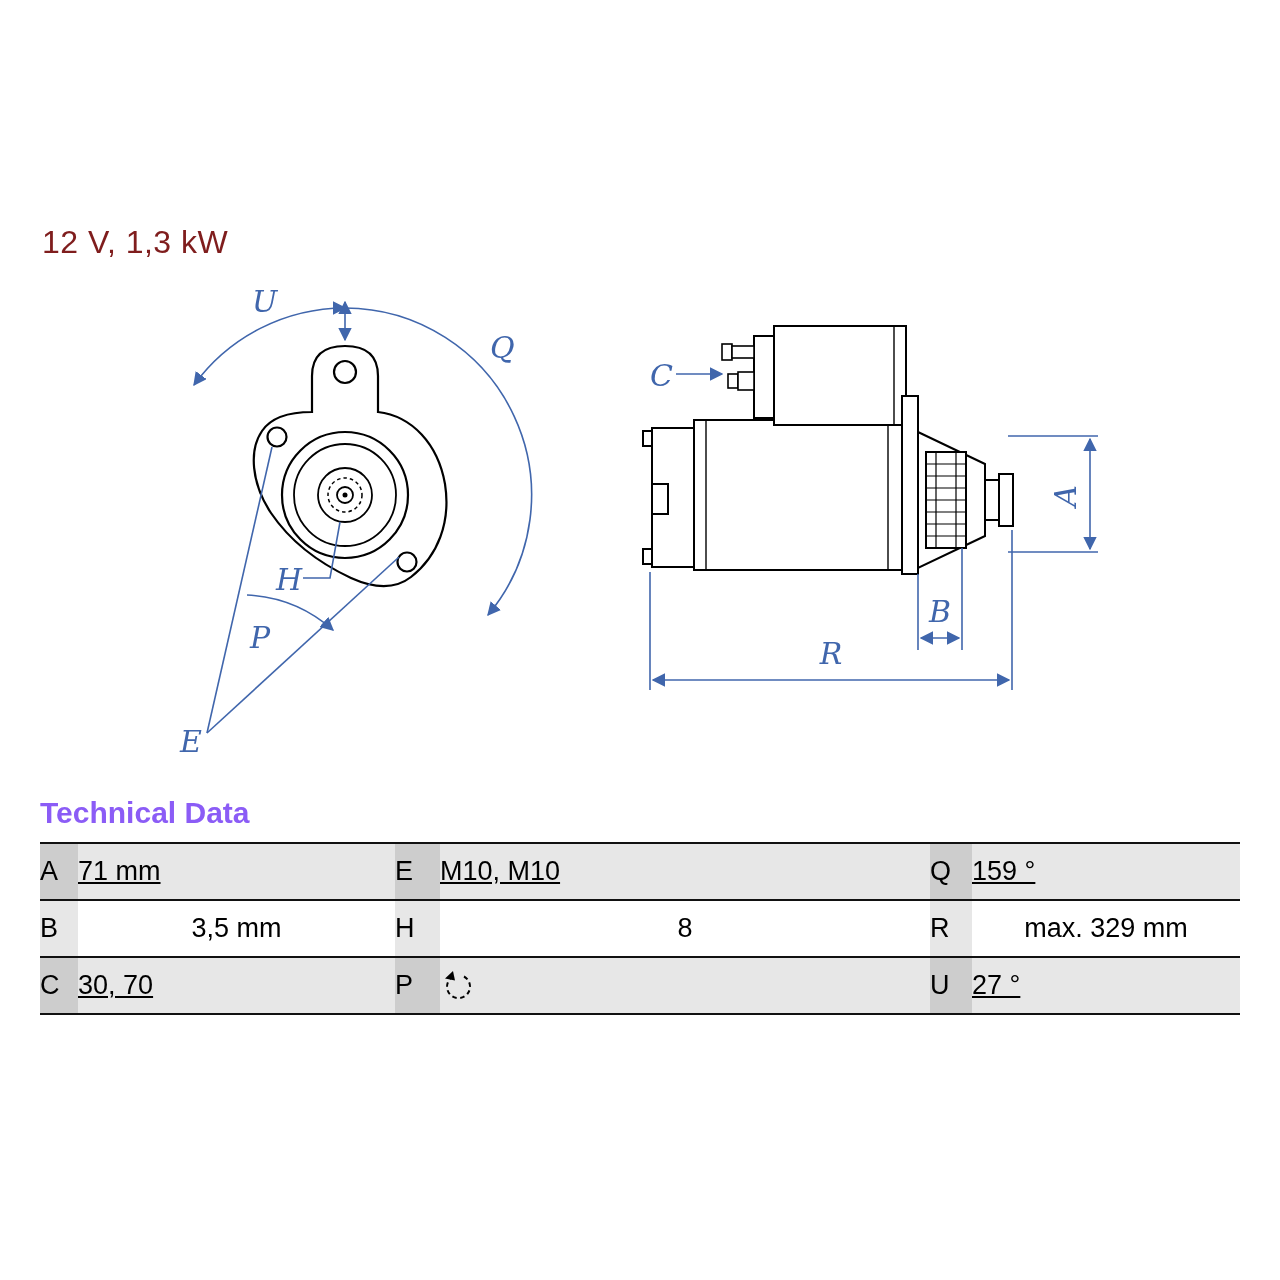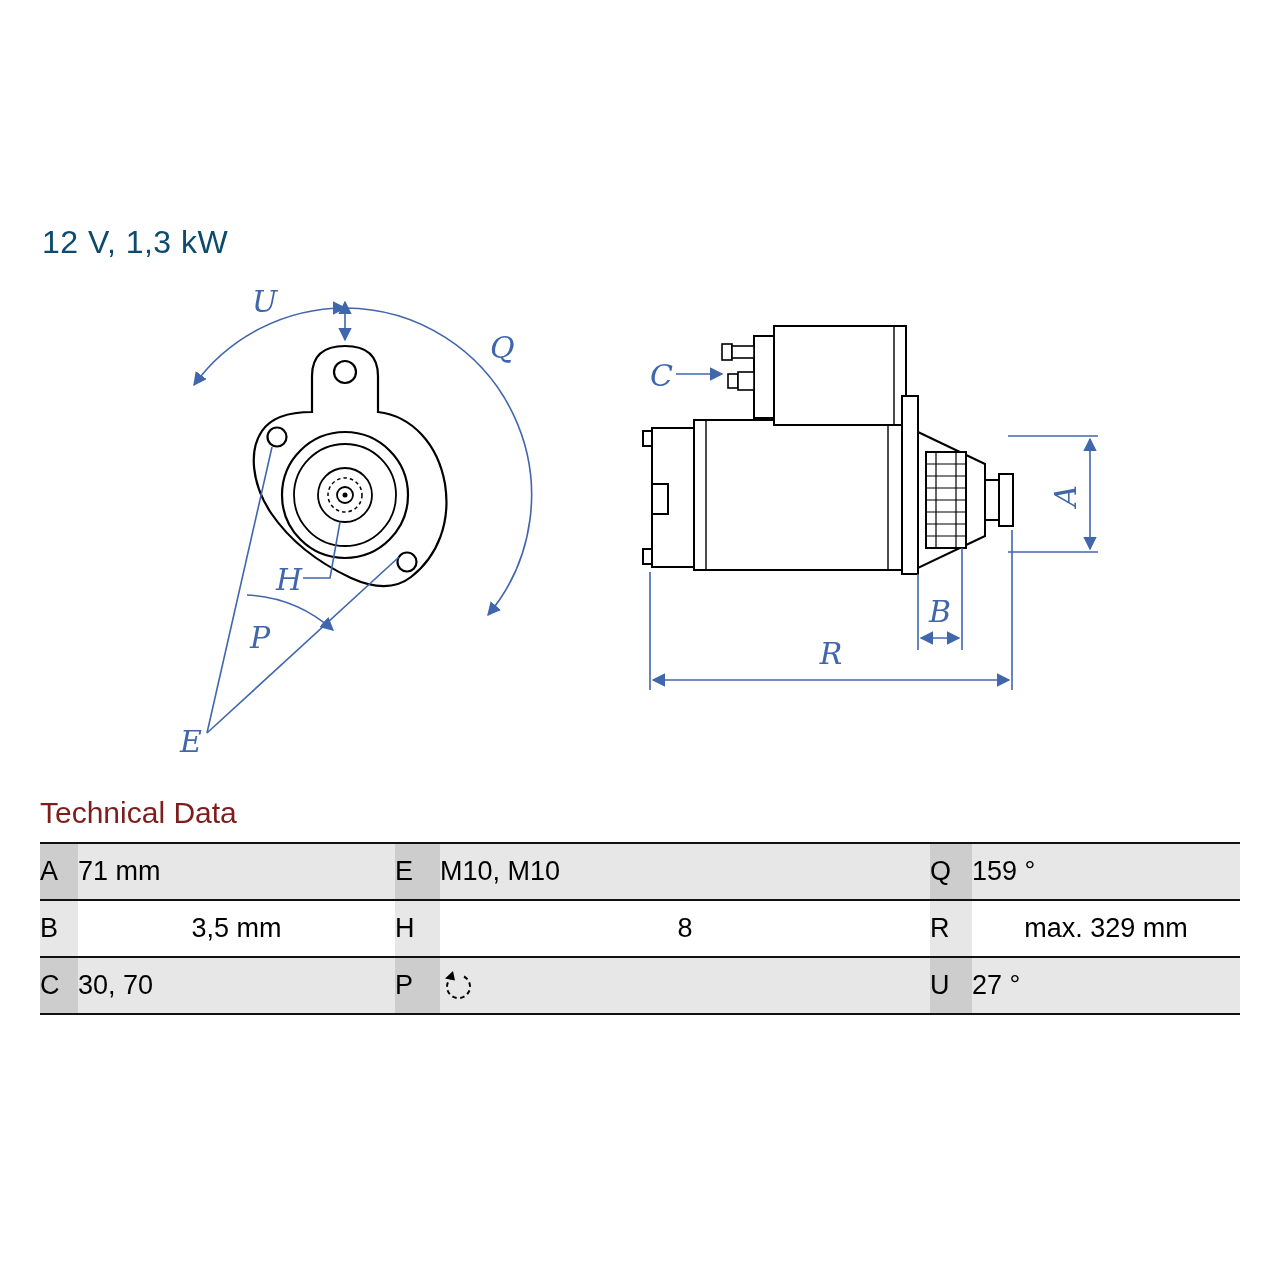--- a/index.html
+++ b/index.html
@@ -1,40 +1,40 @@
 <!DOCTYPE html>
 <html><head>
 <meta charset="utf-8">
 <style>
   html,body{margin:0;padding:0;}
   body{
     width:1280px;height:1280px;background:#ffffff;position:relative;
     font-family:"Liberation Sans", sans-serif;color:#000;overflow:hidden;
   }
   .spec-title{
-    position:absolute;left:42px;top:224px;font-size:32px;letter-spacing:.5px;color:#0c4a6e;
+    position:absolute;left:42px;top:224px;font-size:32px;letter-spacing:.5px;color:#7f1d1d;
   }
   #drawing-svg{position:absolute;left:0;top:0;}
   .bluelbl{
     font-family:"DejaVu Serif", serif;font-style:italic;font-size:30px;fill:#4066ac;stroke:none;
   }
   .td-heading{
-    position:absolute;left:40px;top:796px;font-size:30px;font-weight:normal;color:#7f1d1d;
+    position:absolute;left:40px;top:796px;font-size:30px;font-weight:bold;color:#8b5cf6;
   }
   table.tech{
     position:absolute;left:40px;top:842px;width:1200px;
     border-collapse:collapse;font-size:27px;color:#000;table-layout:fixed;
     border-bottom:2px solid #111;
   }
   table.tech tr{border-top:2px solid #111;}
   table.tech td{height:55px;padding:0;vertical-align:middle;overflow:hidden;white-space:nowrap;}
   td.key{padding-left:9px;}
   td.val{padding-left:13px;}
   tr.odd td.key{background:#cdcdcd;}
-  tr.odd td.val{background:#e7e7e7;}
+  tr.odd td.val{background:#e7e7e7;text-decoration:underline;}
   tr.even td.key{background:#e7e7e7;}
   tr.even td.val{background:#ffffff;text-align:center;}
   .rot-icon{vertical-align:middle;display:inline-block;}
 </style>
 </head>
 <body>
 
 <div class="spec-title">12 V, 1,3 kW</div>
 
 <svg id="drawing-svg" width="1280" height="800" viewBox="0 0 1280 800">

